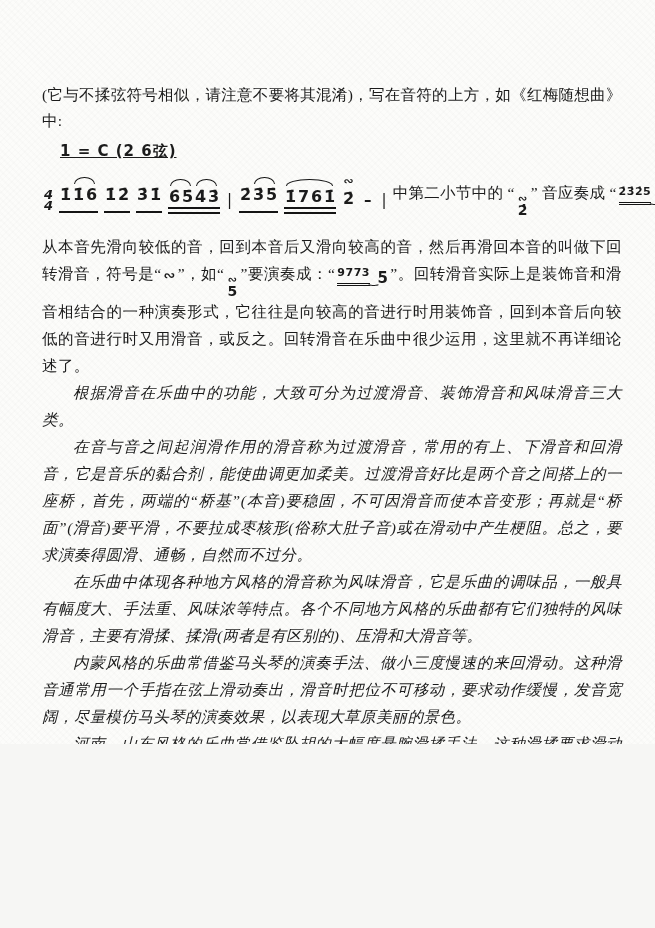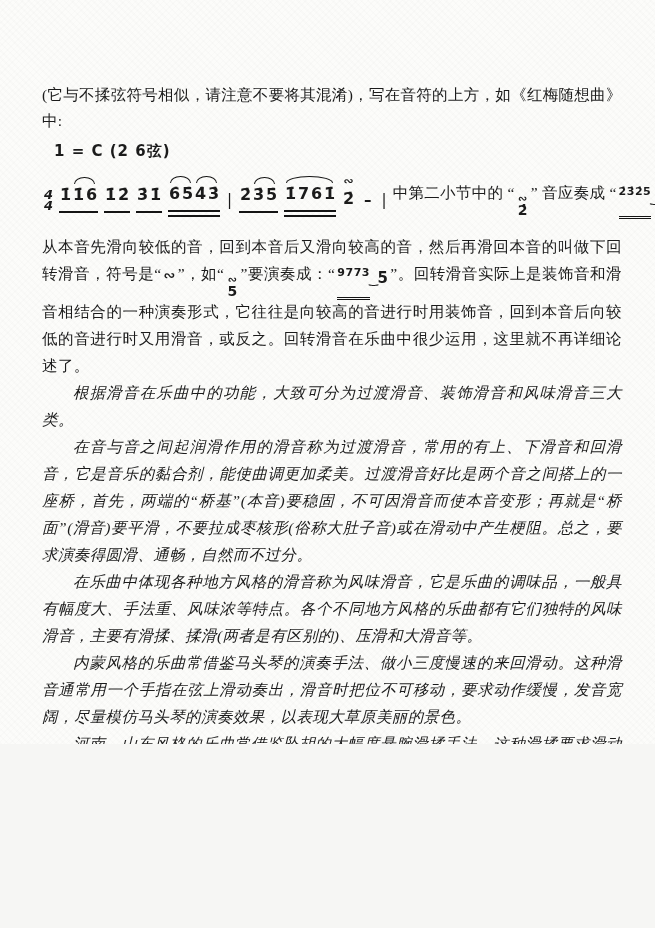--- a/index.html
+++ b/index.html
@@ -15,35 +15,36 @@
       repeating-linear-gradient(45deg, rgba(0,0,0,0.012) 0 2px, transparent 2px 5px),
       repeating-linear-gradient(-45deg, rgba(0,0,0,0.010) 0 1px, transparent 1px 4px),
       #fcfcfa;
   }
   .content{position:absolute;left:42px;top:82px;width:580px;}
   .line.intro{
     font-size:15.5px;line-height:26px;letter-spacing:.3px;
   }
   .keyline{
     font-weight:bold;font-size:15px;letter-spacing:1px;
-    margin:8px 0 0 12px;
+    margin:8px 0 0 18px;
     font-family:"DejaVu Sans","Liberation Sans",sans-serif;
+    text-decoration:underline;
   }
   
   .notation-row{
     display:flex;align-items:center;
     margin:22px 0 16px 2px;white-space:nowrap;
   }
   .jianpu{display:inline-flex;align-items:center;}
   .jp-ts{display:inline-flex;flex-direction:column;align-items:center;
     font:bold 13px/11px "DejaVu Sans",sans-serif;margin-right:3px;}
   .jp-group{position:relative;display:inline-block;margin:0 3px;padding-bottom:3px;}
   .jp-notes{display:inline-block;}
   .ul1 .jp-notes{border-bottom:2px solid #141414;padding-bottom:7px;}
-  .ul2 .jp-notes{border-bottom:2px solid #141414;padding-bottom:7px;}
+  .ul2 .jp-notes{border-bottom:2px solid #141414;padding-bottom:1px;}
   .ul2{border-bottom:2px solid #141414;}
   .jp-note{display:inline-block;width:13px;text-align:center;font-style:normal;
     font:bold 16px "DejaVu Sans",sans-serif;}
   .jp-arc{position:absolute;top:-8px;height:6px;
     border:1.5px solid #141414;border-bottom:none;
     border-radius:50% 50% 0 0 / 100% 100% 0 0;}
   .jp-turnmark{position:absolute;top:-15px;left:0;right:0;text-align:center;
     font-style:normal;font:bold 12px "DejaVu Sans",sans-serif;}
   .jp-bar{font:15px "DejaVu Sans",sans-serif;margin:0 4px;align-self:center;}
   .jp-dash{font:bold 15px "DejaVu Sans",sans-serif;margin:0 6px;}
@@ -51,21 +52,21 @@
   
   .sym{display:inline-block;vertical-align:middle;font-style:normal;}
   .sym i{font-style:normal;}
   .sym-turn{font:bold 14px "DejaVu Sans",sans-serif;margin:0 2px;vertical-align:-1px;}
   .sym-nt{display:inline-flex;flex-direction:column;align-items:center;
     line-height:11px;margin:0 3px;vertical-align:-4px;}
   .sym-nt .nt-turn{font:bold 11px/9px "DejaVu Sans",sans-serif;}
   .sym-nt .nt-note{font:bold 14px/14px "DejaVu Sans",sans-serif;}
   .sym-gr{margin:0 2px;vertical-align:-2px;}
   .sym-gr .gr-notes{font:bold 11px "DejaVu Sans",sans-serif;
-    border-bottom:3px double #141414;padding-bottom:18px;vertical-align:5px;letter-spacing:.5px;}
+    border-bottom:3px double #141414;padding-bottom:4px;vertical-align:5px;letter-spacing:.5px;}
   .sym-gr .gr-tie{font:bold 11px "DejaVu Sans",sans-serif;vertical-align:-3px;margin:0 -1px;}
   .sym-gr .gr-main{font:bold 15px "DejaVu Sans",sans-serif;vertical-align:-2px;}
   
   .bodytext p{
     margin:0;font-size:15.5px;line-height:27px;letter-spacing:.4px;
     text-align:justify;
   }
   .bodytext p.indent{text-indent:2em;font-style:italic;}
   
   .pageno{

